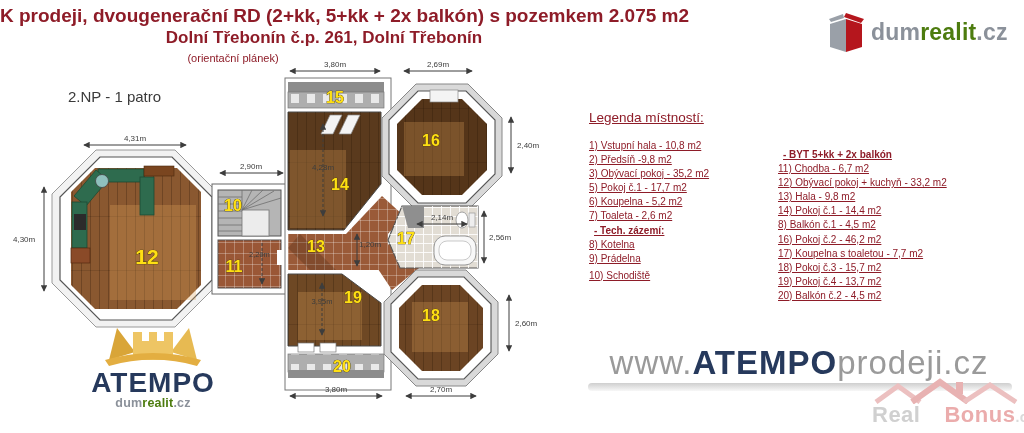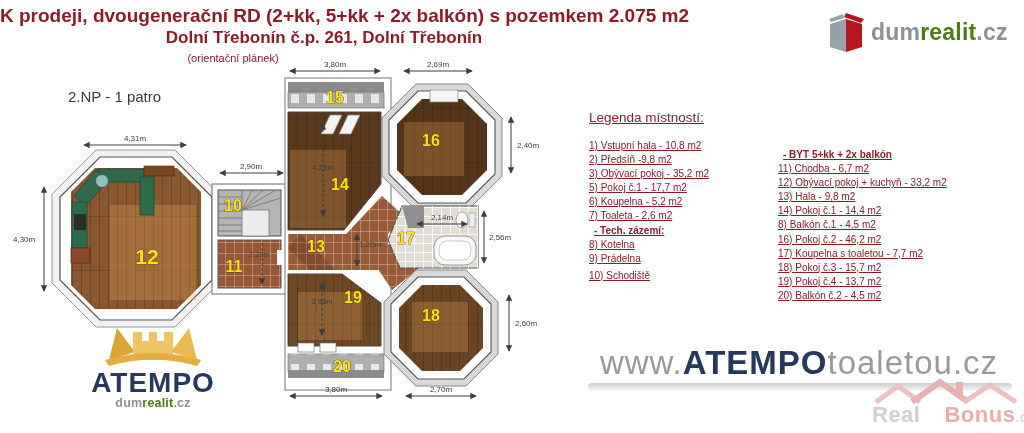--- a/index.html
+++ b/index.html
@@ -308,21 +308,21 @@
     <svg width="116" height="46" viewBox="0 0 116 46">
       <polygon points="14,40 22,8 40,32" fill="#d9a538"></polygon>
       <polygon points="102,40 94,8 76,32" fill="#e7ba52"></polygon>
       <path d="M38,40 L38,12 h9 v9 h7 v-9 h8 v9 h7 v-9 h9 v28 z" fill="#eec564"></path>
       <path d="M10,40 Q58,26 106,40 L102,46 Q58,33 14,46 z" fill="#e3ae41"></path>
     </svg>
     <div class="name">ATEMPO</div>
     <div class="sub"><span class="c-gray">dum</span><span class="c-red">realit</span><span class="c-gray">.cz</span></div>
   </div>
 
-  <div class="abs wm"><span class="thin">www.</span><span class="strong">ATEMPO</span><span class="thin">toaletou.cz</span></div>
+  <div class="abs wm"><span class="thin">www.</span><span class="strong">ATEMPO</span><span class="thin">prodeji.cz</span></div>
   <div class="abs wmbar"></div>
 
   <svg class="abs rbroof" width="150" height="28" viewBox="0 0 150 28">
     <path d="M4,26 L26,10 L48,26" fill="none" stroke="#ecc0c0" stroke-width="5"></path>
     <path d="M40,26 L68,6 L96,26" fill="none" stroke="#e8b2b2" stroke-width="6"></path>
     <rect x="84" y="6" width="7" height="12" fill="#e8b2b2"></rect>
     <path d="M92,26 L118,9 L144,26" fill="none" stroke="#ecc0c0" stroke-width="5"></path>
   </svg>
   <div class="abs rb"><span class="real">Real</span><span class="bonus">Bonus</span><span class="cz">.cz</span></div>
 

